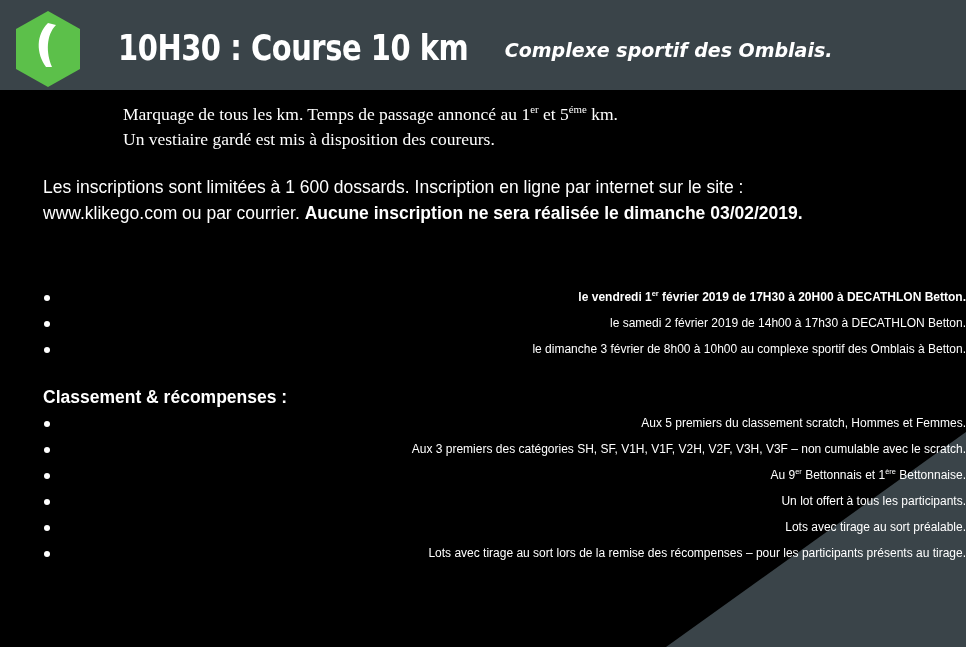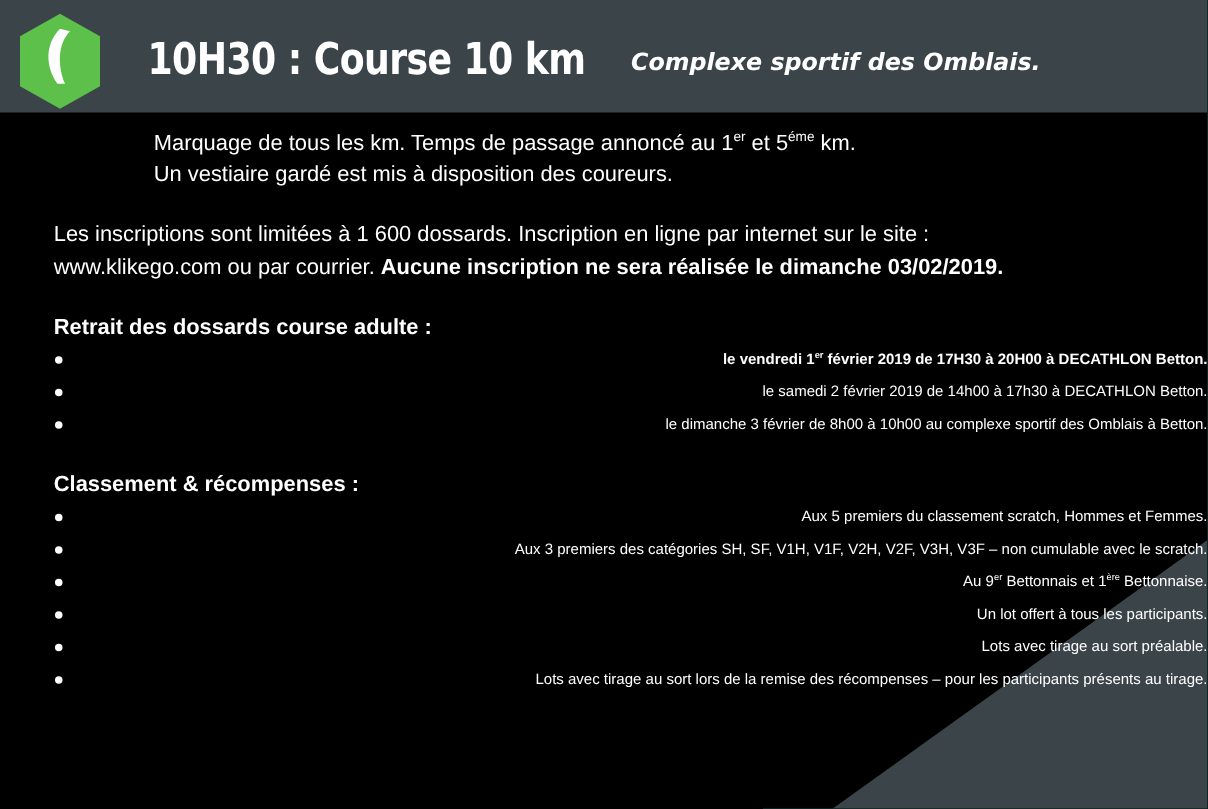--- a/index.html
+++ b/index.html
@@ -96,23 +96,23 @@
     line-height: 25px;
   }
   .indented .line {
     margin-top: 0;
   }
   .block {
     margin-left: 43px;
     font-size: 17.5px;
     line-height: 26px;
   }
-  .pad-top-1 { padding-top: 12px; }
+  .pad-top-1 { padding-top: 12px; font-family: Liberation Serif, serif; }
   .pad-top-3 { padding-top: 22px; }
-  b, .bold { font-weight: bold; }
+  b, .bold { font-weight: bold; margin-top: 36px; }
   sup {
     font-size: 0.62em;
     vertical-align: super;
     line-height: 0;
   }
   .bullet-line {
     position: relative;
     padding-left: 17px;
     font-size: 12px;
     line-height: 26px;
@@ -167,21 +167,20 @@
     </div>
 
     <div class="block pad-top-3">
       <div>Les inscriptions sont limitées à 1 600 dossards. Inscription en ligne par internet sur le site :</div>
       <div>
         <span>www.klikego.com ou par courrier. </span><span class="bold">Aucune inscription ne sera réalisée le dimanche  03/02/2019.</span>
       </div>
     </div>
 
     <div class="block pad-top-3">
-      <div class="heading">Retrait des dossards course adulte :</div>
 
       <div class="bullet-line bold">
         <span>le vendredi 1</span><sup>er</sup><span> février 2019 de 17H30 à 20H00 à DECATHLON Betton.</span>
       </div>
 
       <div class="bullet-line">
         <span>le samedi 2 février 2019 de 14h00 à 17h30 à DECATHLON Betton.</span>
       </div>
 
       <div class="bullet-line">

